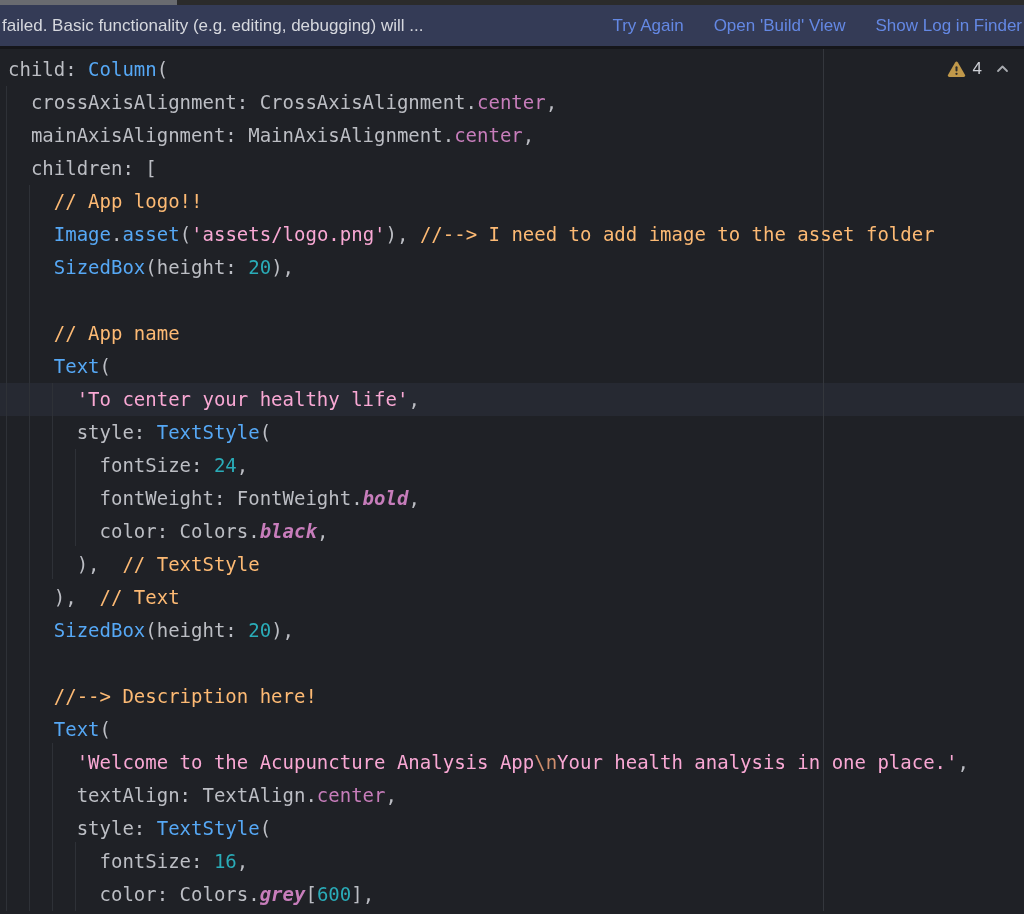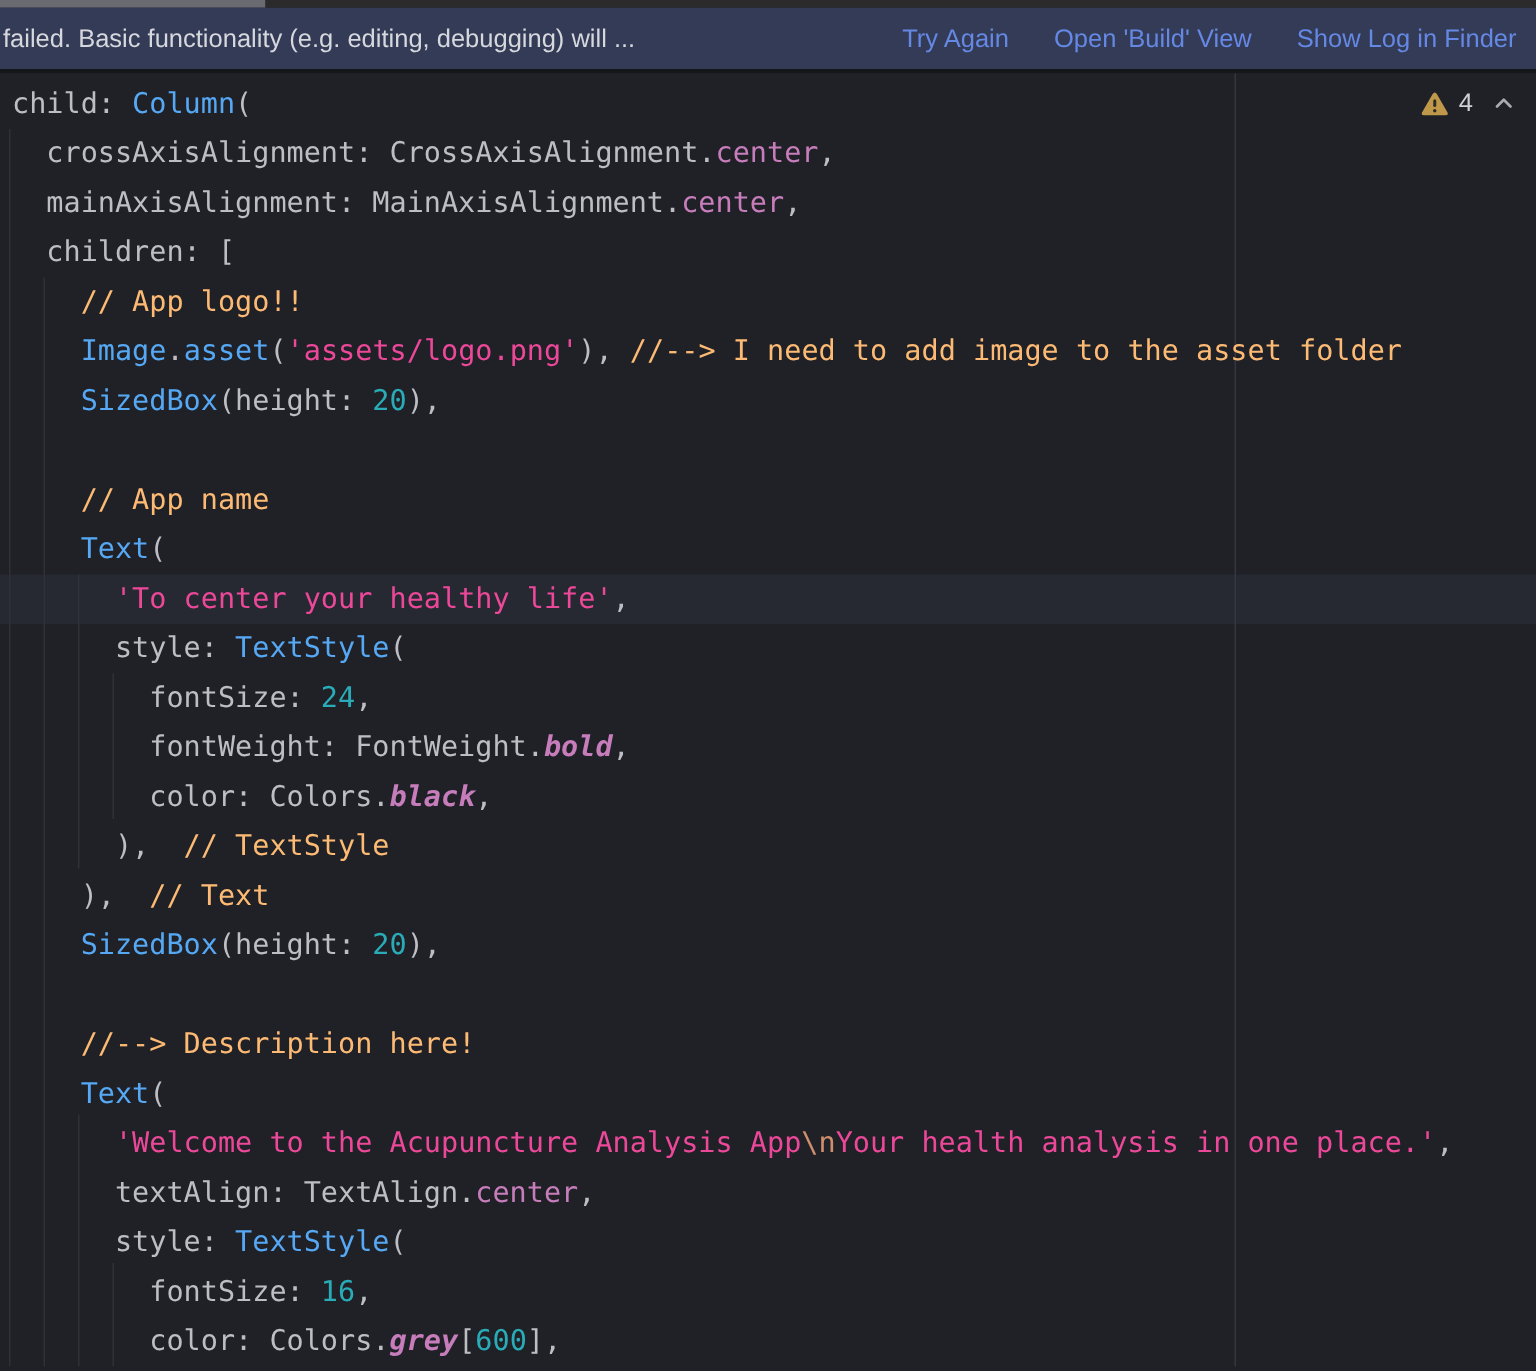--- a/index.html
+++ b/index.html
@@ -15,21 +15,21 @@
   .top-strip { height: 5px; display: flex; }
   .top-strip .seg-grey { width: 177px; background: #696B70; }
   .top-strip .seg-dark { flex: 1; background: #2B2B2B; }
 
   
   .banner {
     height: 44px;
     background: #343B56;
     border-bottom: 3px solid #15161A;
     display: flex; align-items: center;
-    padding: 0 13px 0 2px;
+    padding: 0 2px 0 2px;
     box-sizing: border-box;
   }
   .banner-message {
     color: #D6D8DE; font-size: 17px; white-space: nowrap;
   }
   .banner-actions {
     margin-left: auto; display: flex; gap: 30px; align-items: flex-start;
   }
   .banner-action {
     color: #6488E4; font-size: 17px; white-space: nowrap;
@@ -65,21 +65,21 @@
     height: 33px; line-height: 33px;
     white-space: pre;
     padding-left: 8px;
     position: relative;
   }
   .tk-plain  { color: #BCBEC4; }
   .tk-class  { color: #56A8F5; }
   .tk-enum   { color: #C77DBB; }
   .tk-static { color: #C77DBB; font-style: italic; font-weight: bold; }
   .tk-num    { color: #2AACB8; }
-  .tk-str    { color: #ec4899; }
+  .tk-str    { color: #f9a8d4; }
   .tk-esc    { color: #CF8E6D; }
   .tk-com    { color: #fdba74; }
 
   
   .inspections {
     position: absolute; top: 10px; right: 14px;
     display: flex; align-items: center; gap: 7px;
     cursor: pointer;
   }
   .warn-count { color: #CED0D6; font-size: 17px; font-family: "Liberation Sans", sans-serif; }

